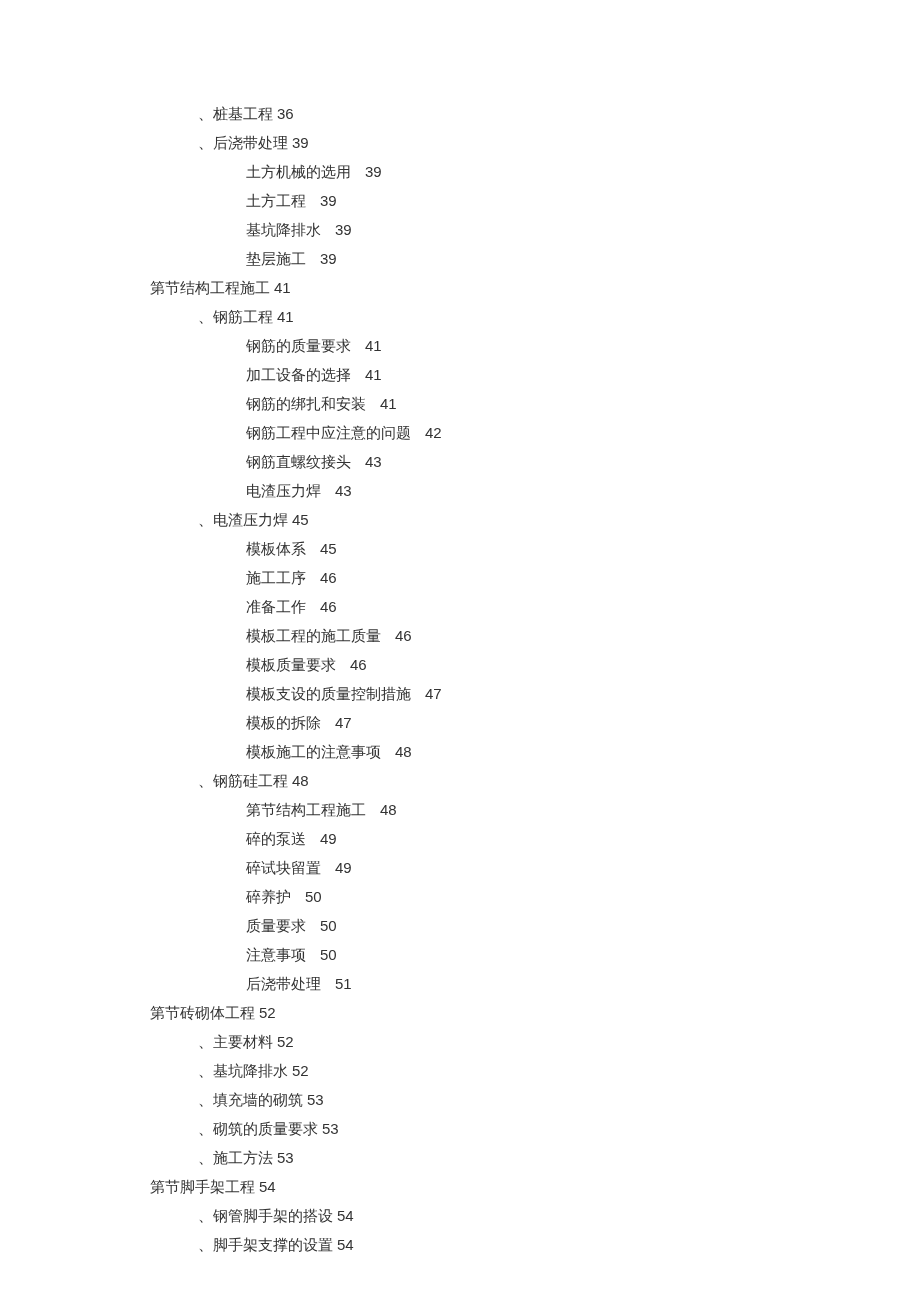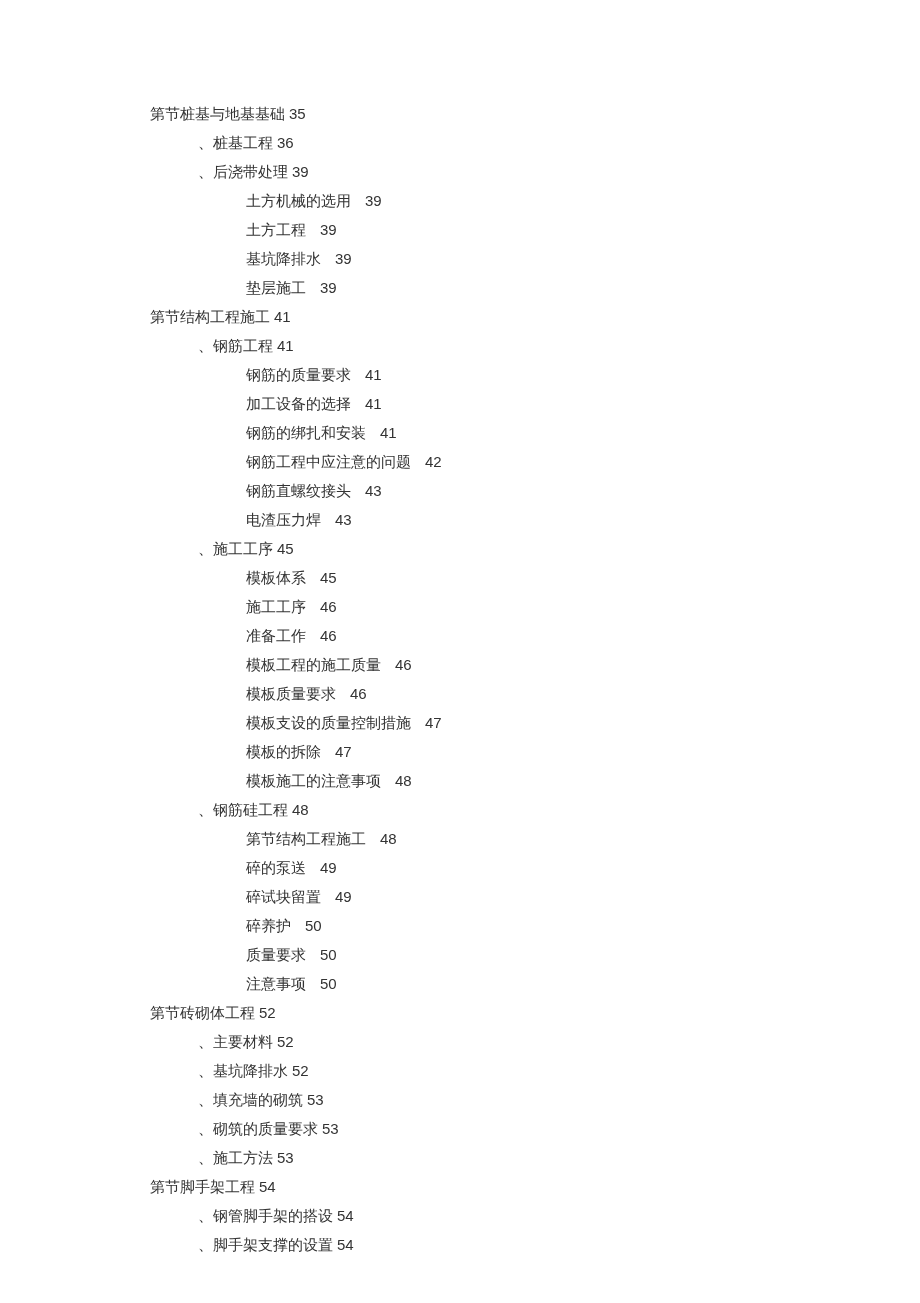--- a/index.html
+++ b/index.html
@@ -31,24 +31,20 @@
   .entry-page {
     margin-left: 4px;
     white-space: nowrap;
   }
 </style>
 </head>
 <body>
 
 <div class="page">
   <div id="toc-container">
-      <div class="toc-entry indent-0">
-        <span class="entry-title">第节桩基与地基基础</span>
-        <span class="entry-page">35</span>
-      </div>
       <div class="toc-entry indent-1">
         <span class="entry-title">、桩基工程</span>
         <span class="entry-page">36</span>
       </div>
       <div class="toc-entry indent-1">
         <span class="entry-title">、后浇带处理</span>
         <span class="entry-page">39</span>
       </div>
       <div class="toc-entry indent-2">
         <span class="entry-title">土方机械的选用</span>
@@ -92,21 +88,21 @@
       </div>
       <div class="toc-entry indent-2">
         <span class="entry-title">钢筋直螺纹接头</span>
         <span class="entry-page">43</span>
       </div>
       <div class="toc-entry indent-2">
         <span class="entry-title">电渣压力焊</span>
         <span class="entry-page">43</span>
       </div>
       <div class="toc-entry indent-1">
-        <span class="entry-title">、施工工序</span>
+        <span class="entry-title">、电渣压力焊</span>
         <span class="entry-page">45</span>
       </div>
       <div class="toc-entry indent-2">
         <span class="entry-title">模板体系</span>
         <span class="entry-page">45</span>
       </div>
       <div class="toc-entry indent-2">
         <span class="entry-title">施工工序</span>
         <span class="entry-page">46</span>
       </div>
@@ -154,20 +150,24 @@
         <span class="entry-title">碎养护</span>
         <span class="entry-page">50</span>
       </div>
       <div class="toc-entry indent-2">
         <span class="entry-title">质量要求</span>
         <span class="entry-page">50</span>
       </div>
       <div class="toc-entry indent-2">
         <span class="entry-title">注意事项</span>
         <span class="entry-page">50</span>
+      </div>
+      <div class="toc-entry indent-2">
+        <span class="entry-title">后浇带处理</span>
+        <span class="entry-page">51</span>
       </div>
       <div class="toc-entry indent-0">
         <span class="entry-title">第节砖砌体工程</span>
         <span class="entry-page">52</span>
       </div>
       <div class="toc-entry indent-1">
         <span class="entry-title">、主要材料</span>
         <span class="entry-page">52</span>
       </div>
       <div class="toc-entry indent-1">

